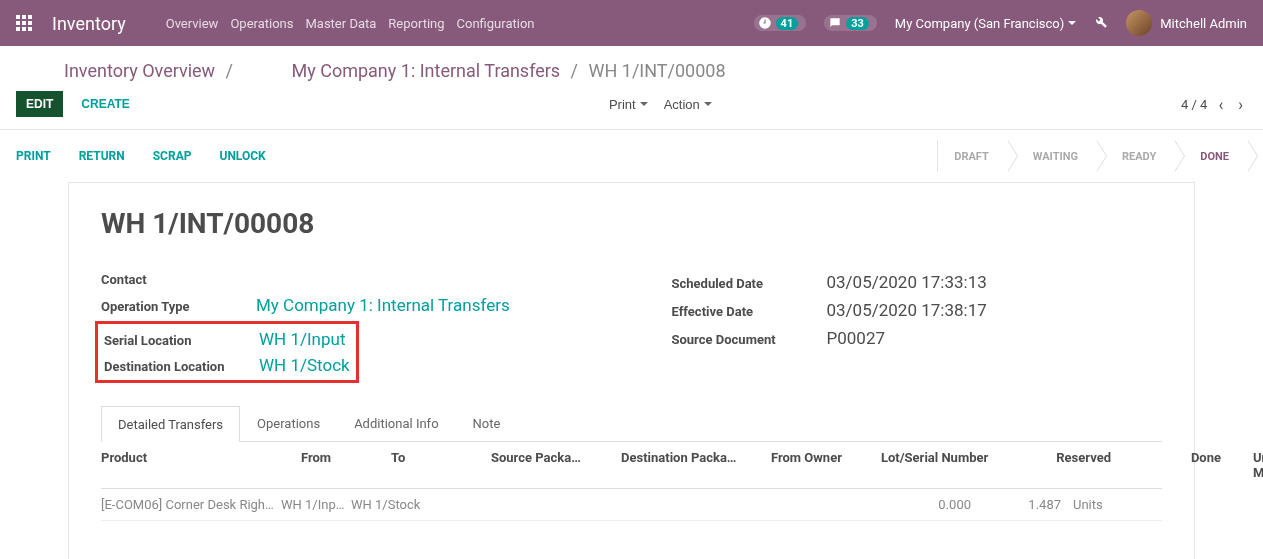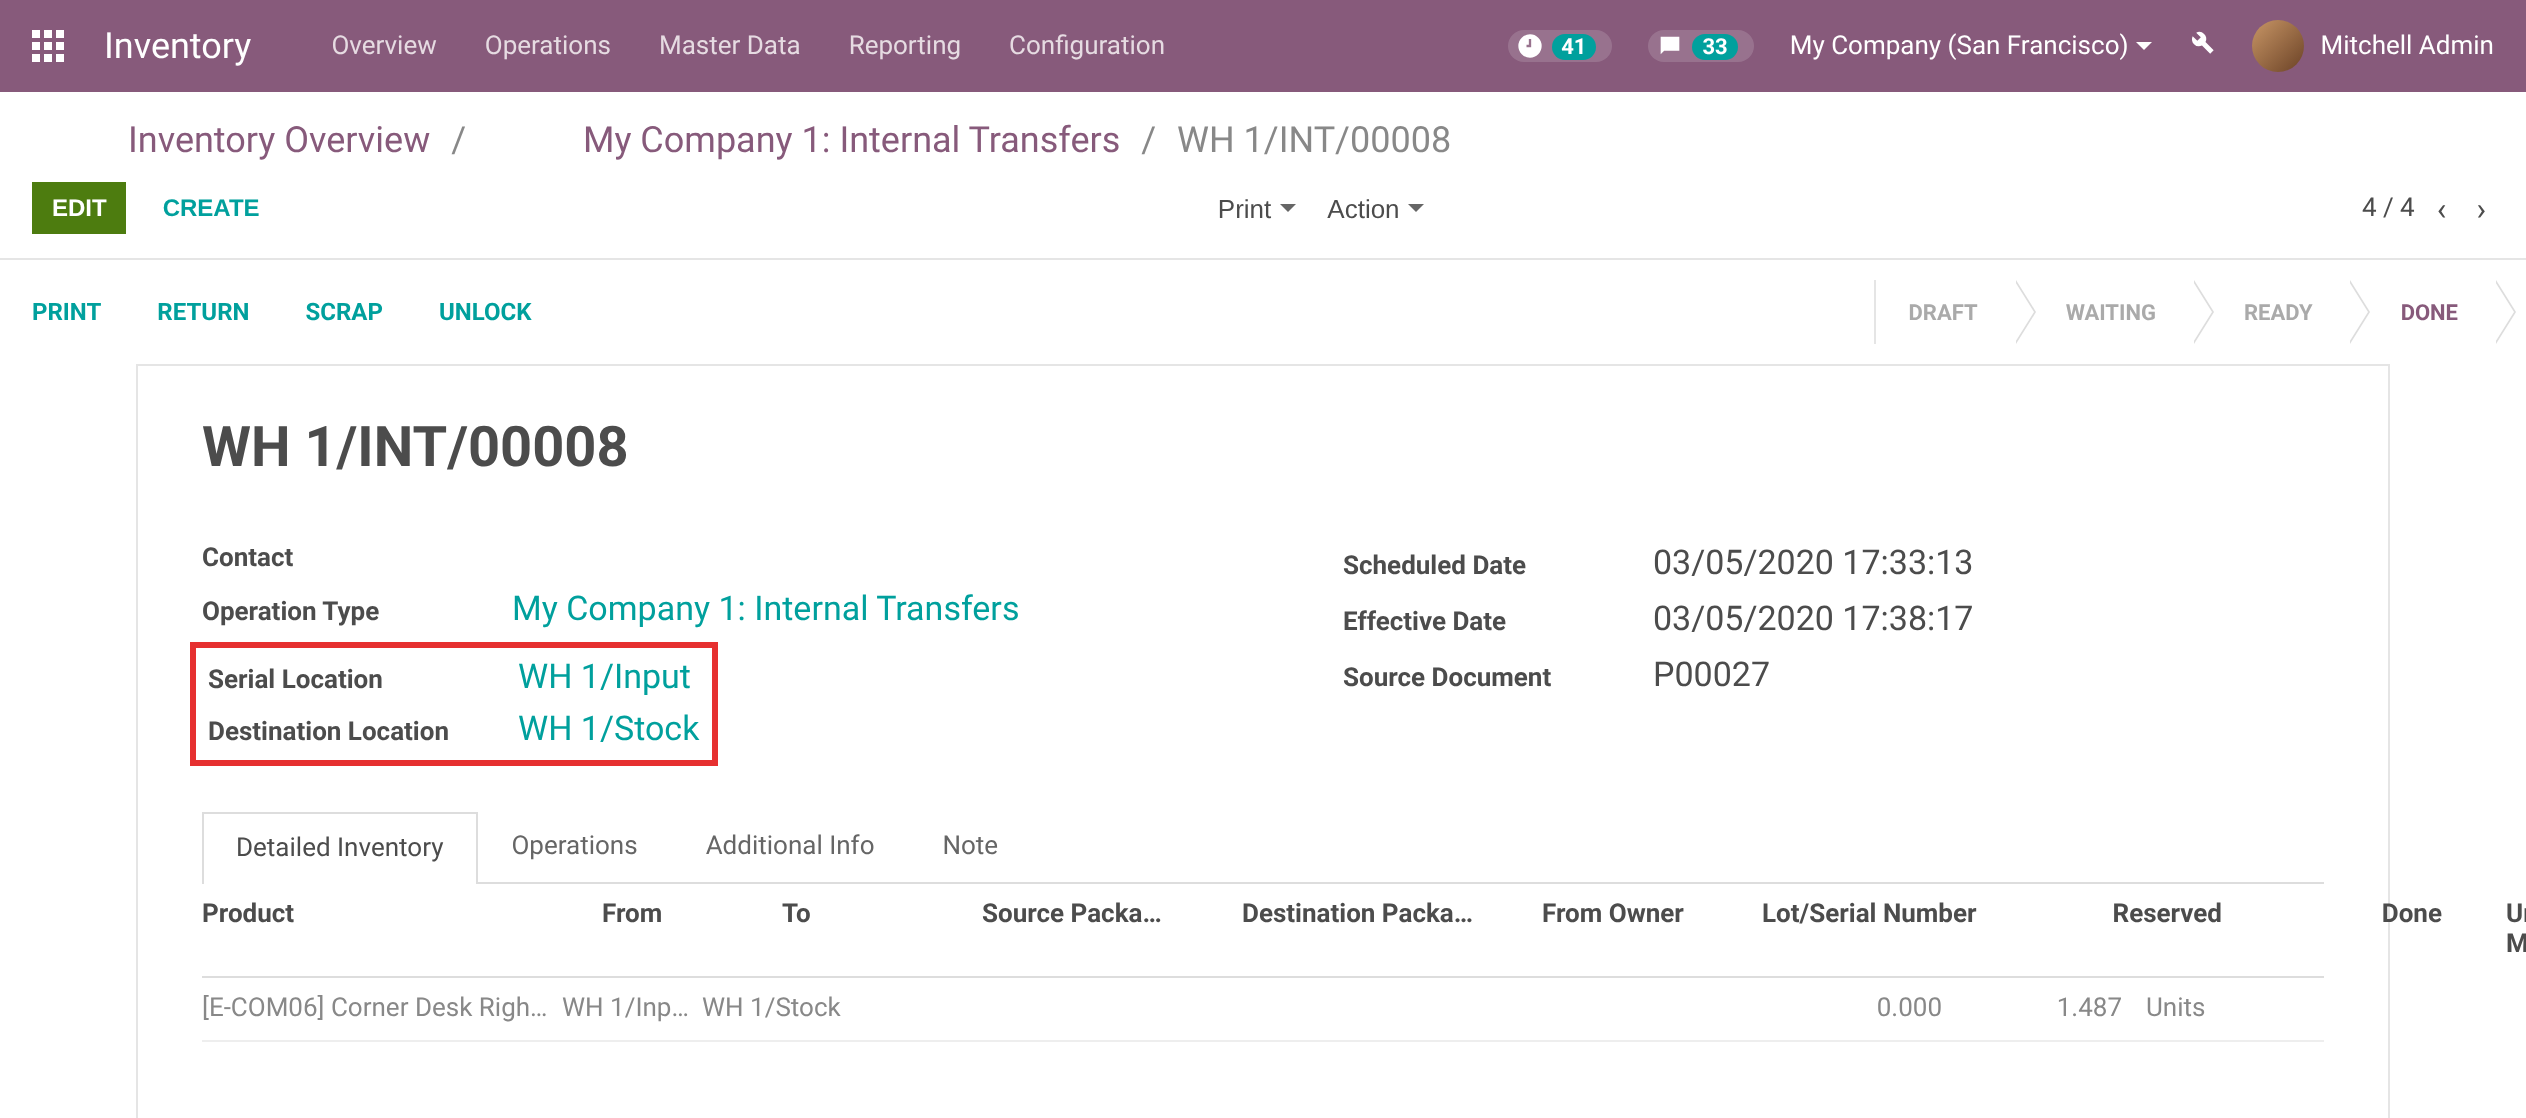--- a/index.html
+++ b/index.html
@@ -1,39 +1,39 @@
 <!DOCTYPE html>
 <html><head>
 <meta charset="utf-8">
 <style>
 * { box-sizing: border-box; margin: 0; padding: 0; }
 body { font-family: -apple-system, BlinkMacSystemFont, "Segoe UI", Roboto, sans-serif; font-size: 13px; color: #4c4c4c; background: #fff; }
 
 .topbar { background: #875a7b; height: 46px; display: flex; align-items: center; padding: 0 16px; color: #fff; }
 .apps-icon { width: 16px; height: 16px; margin-right: 20px; cursor: pointer; }
 .app-title { font-size: 18px; font-weight: 400; color: #fff; margin-right: 40px; }
-.nav-menu { display: flex; gap: 24px; flex: 1; }
+.nav-menu { display: flex; gap: 12px; flex: 1; }
 .nav-item { color: #e6dbe2; font-size: 13px; cursor: pointer; }
 .topbar-right { display: flex; align-items: center; gap: 18px; }
 .badge-pill { display: inline-flex; align-items: center; gap: 4px; background: rgba(255,255,255,0.15); border-radius: 10px; padding: 1px 8px 1px 4px; cursor: pointer; }
 .badge-pill .count { background: #00a09d; color: #fff; border-radius: 8px; padding: 0 5px; font-size: 11px; font-weight: 700; }
 .badge-pill svg { fill: #fff; }
 .company-name { color: #fff; font-size: 13px; cursor: pointer; display: inline-flex; align-items: center; gap: 4px; }
 .wrench-icon { cursor: pointer; }
 .user-block { display: inline-flex; align-items: center; gap: 8px; cursor: pointer; }
 .avatar { width: 26px; height: 26px; border-radius: 50%; background: linear-gradient(135deg,#c89666,#6b4226); display: inline-block; }
 .user-name { color: #fff; font-size: 13px; }
 
 .breadcrumb-bar { padding: 14px 16px 6px; font-size: 18px; color: #875a7b; }
 .breadcrumb-link { color: #875a7b; cursor: pointer; margin-left: 48px; }
 .breadcrumb-sep { color: #888; margin: 0 6px; }
 .breadcrumb-current { color: #888; }
 
 .control-bar { display: flex; align-items: center; padding: 4px 16px 12px; border-bottom: 1px solid #e5e5e5; }
-.btn-primary { background: #4d7c0f; color: #fff; border: none; padding: 6px 10px; font-weight: 700; font-size: 12px; cursor: pointer; }
+.btn-primary { background: #14532d; color: #fff; border: none; padding: 6px 10px; font-weight: 700; font-size: 12px; cursor: pointer; }
 .btn-link { color: #00a09d; border: none; background: none; padding: 6px 10px; font-weight: 700; font-size: 12px; cursor: pointer; margin-left: 8px; }
 .control-center { flex: 1; display: flex; justify-content: center; gap: 16px; }
 .dropdown-btn { background: none; border: none; color: #4c4c4c; font-size: 13px; cursor: pointer; display: inline-flex; align-items: center; gap: 4px; }
 .pager { display: flex; align-items: center; gap: 7px; color: #4c4c4c; }
 .pager-arrow { cursor: pointer; color: #4c4c4c; font-size: 16px; padding: 0 4px; }
 
 .action-bar { display: flex; align-items: center; padding: 10px 16px; }
 .action-link { color: #00a09d; font-weight: 700; font-size: 12px; cursor: pointer; margin-right: 28px; }
 .status-arrows { margin-left: auto; display: flex; align-items: stretch; height: 32px; }
 .status-step { position: relative; padding: 0 18px 0 26px; display: flex; align-items: center; font-size: 11px; font-weight: 700; color: #aaa; background: #fff; }
@@ -210,21 +210,21 @@
         <span class="field-value">03/05/2020 17:38:17</span>
       </div>
       <div class="field-row">
         <span class="field-label">Source Document</span>
         <span class="field-value">P00027</span>
       </div>
     </div>
   </div>
 
   <div class="tabs">
-    <div class="tab active">Detailed Inventory</div>
+    <div class="tab active">Detailed Transfers</div>
     <div class="tab">Operations</div>
     <div class="tab">Additional Info</div>
     <div class="tab">Note</div>
   </div>
 
   <div class="data-table">
     <div class="table-head">
       <div class="c-product">Product</div>
       <div class="c-from">From</div>
       <div class="c-to">To</div>

